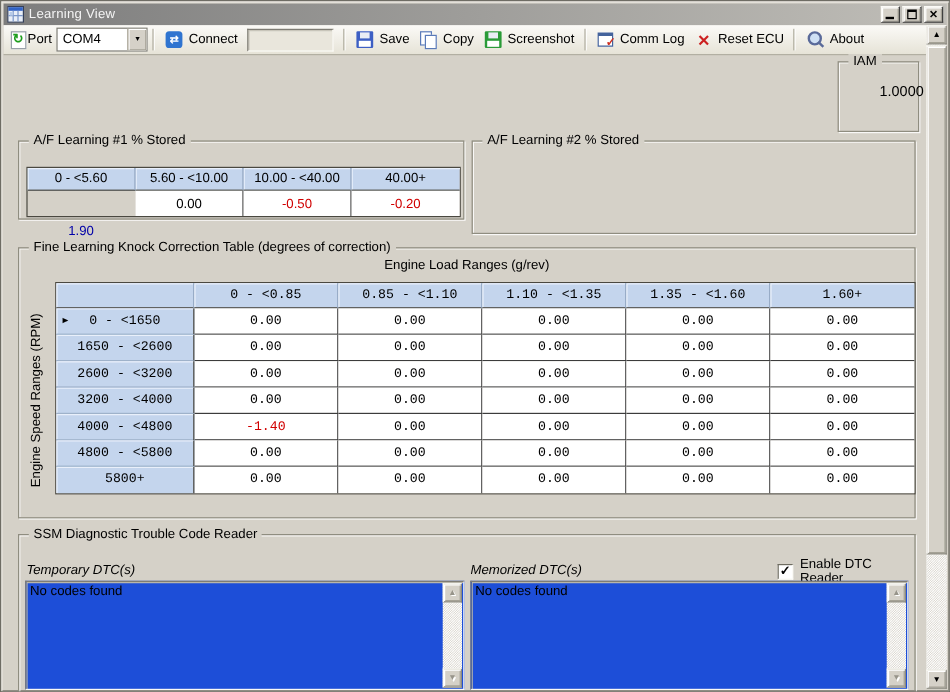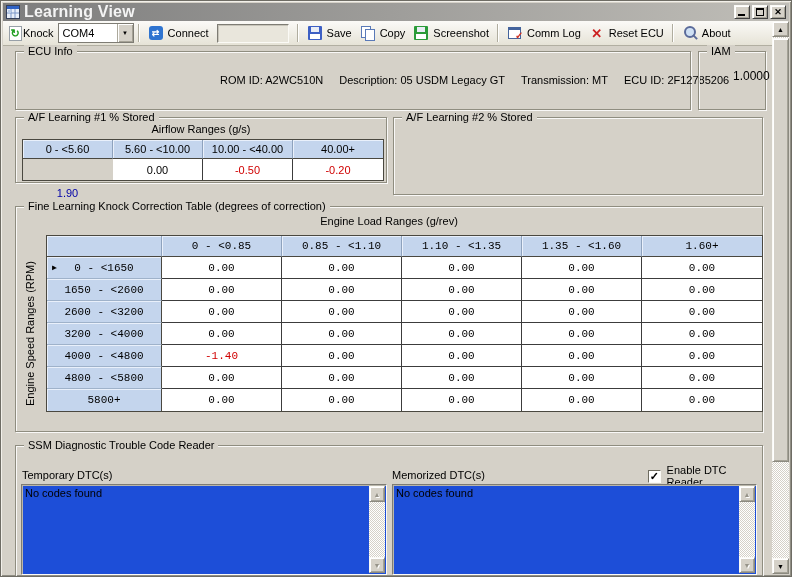--- a/index.html
+++ b/index.html
@@ -11,21 +11,21 @@
     box-shadow:inset 1px 1px 0 #f2f0ea, inset -1px -1px 0 #908e84;
     overflow:hidden;
   }
   
   .titlebar{
     position:absolute;left:2px;top:2px;right:2px;height:18px;
     background:linear-gradient(to right,#7d7d7d,#c0beb8);
     display:flex;align-items:center;padding:0 3px;gap:4px;
   }
   .titlebar .app-icon{width:14px;height:14px;flex:0 0 auto;}
-  .title-text{color:#f4f4f4;font-weight:bold;font-size:16px;letter-spacing:.2px;}
+  .title-text{color:#f4f4f4;font-weight:normal;font-size:11px;letter-spacing:.2px;}
   .win-btns{margin-left:auto;display:flex;gap:2px;}
   .win-btn{
     width:16px;height:14px;background:#d5d1c8;position:relative;
     border:1px solid #404040;border-top-color:#fbfaf6;border-left-color:#fbfaf6;
     box-shadow:inset 1px 1px 0 #fff, inset -1px -1px 0 #a5a296;
     display:flex;align-items:center;justify-content:center;
     font-size:9px;font-weight:bold;line-height:1;
   }
   .glyph-min{position:absolute;left:3px;bottom:2px;width:7px;height:2px;background:#000;}
   .glyph-max{width:8px;height:8px;border:1px solid #000;border-top-width:2px;}
@@ -133,21 +133,21 @@
   .kt-v:nth-child(6n){border-right:none;}
   .kt-v:nth-last-child(-n+5){border-bottom:none;}
   .row-pointer{position:absolute;left:5px;top:50%;transform:translateY(-50%);font-size:8px;line-height:1;}
   .subtitle{position:absolute;left:0;right:0;text-align:center;}
   .vlabel{
     position:absolute;left:7px;top:49px;height:156px;width:14px;
     writing-mode:vertical-rl;transform:rotate(180deg);
     display:flex;align-items:center;justify-content:center;white-space:nowrap;
   }
   
-  .dtc-label{position:absolute;}
+  .dtc-label{position:absolute;font-style:italic;}
   .dtc-box{
     position:absolute;background:#1d4ed8;
     border:1px solid #7e7c74;border-bottom-color:#fbfaf6;border-right-color:#fbfaf6;
     box-shadow:inset 1px 1px 0 #b9b6aa;
   }
   .dtc-text{position:absolute;left:3px;top:2px;right:20px;}
   .ta-scroll{position:absolute;top:1px;right:1px;bottom:1px;width:16px;}
   .checkbox-wrap{position:absolute;display:flex;align-items:center;gap:6px;}
   .checkbox{
     width:13px;height:13px;background:#fff;position:relative;
@@ -183,21 +183,21 @@
         </div>
     </div>
   </div>
 
   <div class="toolbar">
     <span class="icon16">
         <span class="icon-page">
           <span class="i-green">↻</span>
         </span>
       </span>
-    <span class="tb-label">Knock</span>
+    <span class="tb-label">Port</span>
     <div class="combo">
       <span class="combo-text">COM4</span>
       <span class="combo-btn">
           <span>▼</span>
         </span>
     </div>
     <span class="tb-sep"></span>
     <div class="tb-btn">
       <span class="icon16">
           <span class="icon-blue-sq">
@@ -243,38 +243,28 @@
     </div>
     <span class="tb-sep"></span>
     <div class="tb-btn">
       <span class="icon16">
           <span class="magnifier"></span>
         </span>
       <span class="tb-label">About</span>
     </div>
   </div>
 
-  <div class="groupbox" id="ecu" style="left:14px;top:50px;width:676px;height:59px;">
-    <span class="gb-label">ECU Info</span>
-    <div class="ecu-row">
-      <span>ROM ID: A2WC510N</span>
-      <span>Description: 05 USDM Legacy GT</span>
-      <span>Transmission: MT</span>
-      <span>ECU ID: 2F12785206</span>
-    </div>
-  </div>
 
   <div class="groupbox" id="iam" style="left:697px;top:50px;width:68px;height:59px;">
     <span class="gb-label">IAM</span>
     <div class="iam-value">1.0000</div>
   </div>
 
   <div class="groupbox" id="af1" style="left:14px;top:116px;width:372px;height:66px;">
     <span class="gb-label">A/F Learning #1 % Stored</span>
-    <div class="subtitle" style="top:5px;">Airflow Ranges (g/s)</div>
     <div class="af-table" id="af1-table">
         <div class="hcell af-ch">0 - &lt;5.60</div>
         <div class="hcell af-ch">5.60 - &lt;10.00</div>
         <div class="hcell af-ch">10.00 - &lt;40.00</div>
         <div class="hcell af-ch">40.00+</div>
         <div class="vcell af-v" style="color: rgb(0, 0, 168); margin-top: 34px;">1.90</div>
         <div class="vcell af-v" style="color: rgb(0, 0, 0);">0.00</div>
         <div class="vcell af-v" style="color: rgb(208, 0, 0);">-0.50</div>
         <div class="vcell af-v" style="color: rgb(208, 0, 0);">-0.20</div>
       </div>

